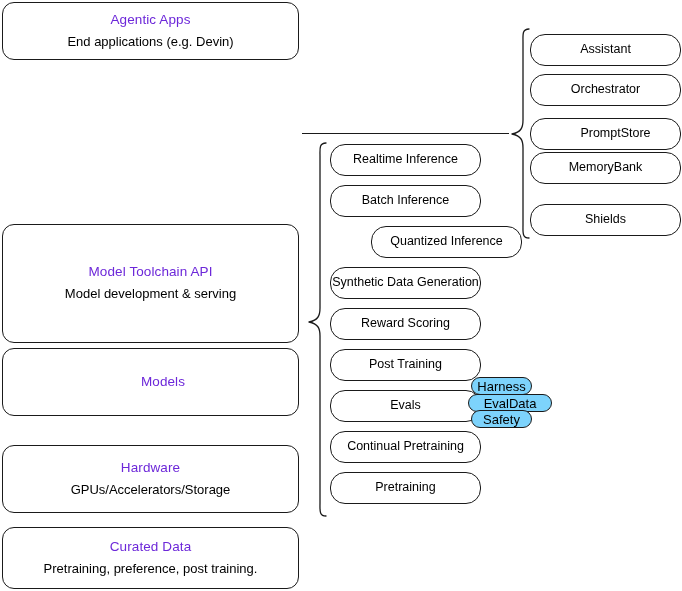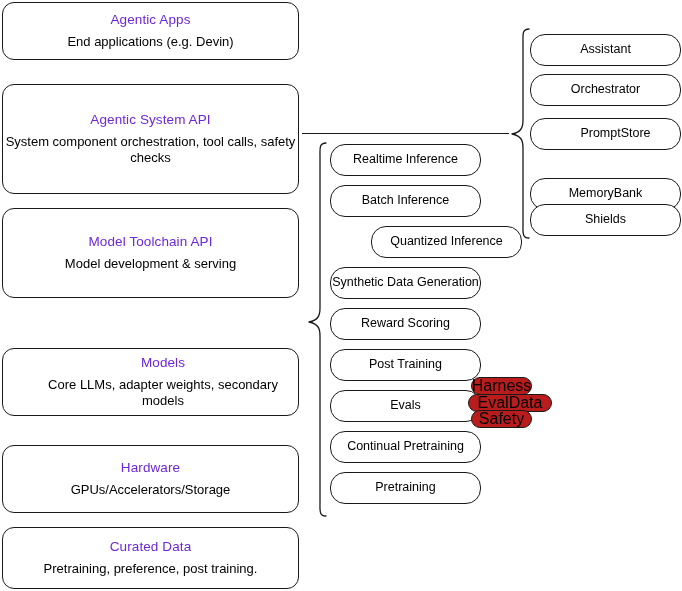--- a/index.html
+++ b/index.html
@@ -65,26 +65,26 @@
     left: 530px;
     width: 151px;
   }
 
   
   .pill {
     position: absolute;
     box-sizing: border-box;
     border: 1.3px solid #1a1a1a;
     border-radius: 11px;
-    background: #b91c1c;
+    background: #7dd3fc;
     height: 18px;
     display: flex;
     align-items: center;
     justify-content: center;
-    font-size: 16px;
+    font-size: 13px;
     white-space: nowrap;
     z-index: 6;
   }
 
   
   .connector {
     position: absolute;
     background: #1a1a1a;
   }
   .hline {
@@ -106,33 +106,28 @@
 </head>
 <body>
 
 <div id="canvas">
 
   <div class="box layer" style="top:2px; height:58px;">
     <div class="title">Agentic Apps</div>
     <div class="subtitle">End applications (e.g. Devin)</div>
   </div>
 
-  <div class="box layer" style="top:84px; height:110px;">
-    <div class="title">Agentic System API</div>
-    <div class="subtitle">System component orchestration, tool calls, safety checks</div>
-  </div>
-
-  <div class="box layer" style="top:208px; height:90px;">
+
+  <div class="box layer" style="top:224px; height:119px;">
     <div class="title">Model Toolchain API</div>
     <div class="subtitle">Model development &amp; serving</div>
   </div>
 
   <div class="box layer" style="top:348px; height:68px;padding-left:25px;">
     <div class="title">Models</div>
-    <div class="subtitle">Core LLMs, adapter weights, secondary models</div>
   </div>
 
   <div class="box layer" style="top:445px; height:68px;">
     <div class="title">Hardware</div>
     <div class="subtitle">GPUs/Accelerators/Storage</div>
   </div>
 
   <div class="box layer" style="top:527px; height:62px;">
     <div class="title">Curated Data</div>
     <div class="subtitle">Pretraining, preference, post training.</div>
@@ -200,20 +195,20 @@
 
   <div class="box item right-item" style="top:34px;">
     <span>Assistant</span>
   </div>
   <div class="box item right-item" style="top:74px;">
     <span>Orchestrator</span>
   </div>
   <div class="box item right-item" style="top:118px;padding-left:20px;">
     <span>PromptStore</span>
   </div>
-  <div class="box item right-item" style="top:178px;">
+  <div class="box item right-item" style="top:152px;">
     <span>MemoryBank</span>
   </div>
   <div class="box item right-item" style="top:204px;">
     <span>Shields</span>
   </div>
 
 </div>
 
 </body></html>

